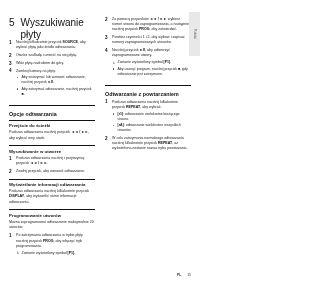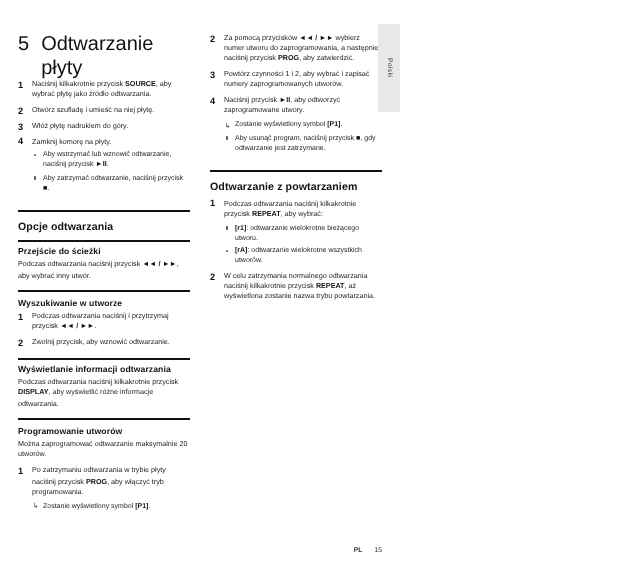--- a/index.html
+++ b/index.html
@@ -93,21 +93,21 @@
 <div class="page">
 
   <div class="side-tab">
     <span class="side-tab-label">Polski</span>
   </div>
 
   <div class="col col-left">
 
     <div class="chapter">
       <span class="chapter-num">5</span>
-      <span class="chapter-title">Odtwarzanie płyty</span>
+      <span class="chapter-title">Wyszukiwanie płyty</span>
     </div>
 
     <ol class="steps">
       <li>
         <span class="num">1</span>
         <span>Naciśnij kilkakrotnie przycisk </span><b>SOURCE</b><span>, aby wybrać płytę jako źródło odtwarzania.</span>
       </li>
       <li>
         <span class="num">2</span>
         <span>Otwórz szufladę i umieść na niej płytę.</span>

